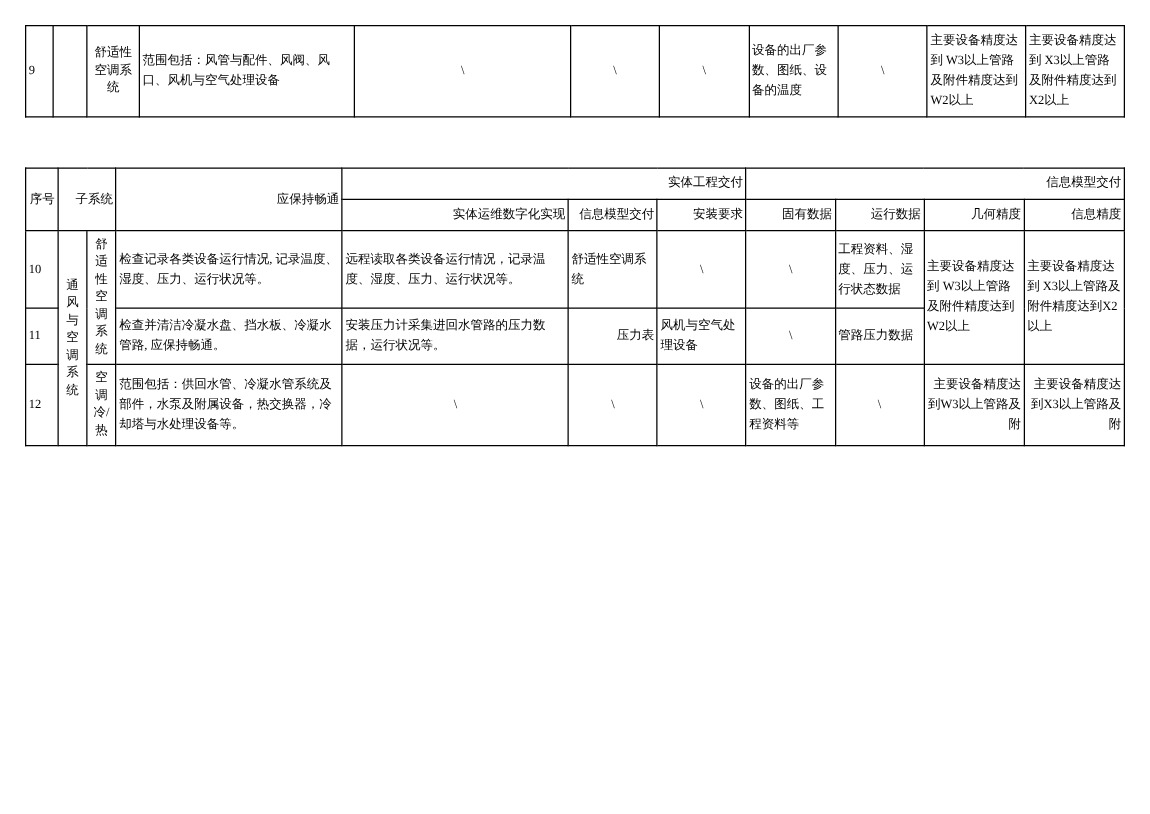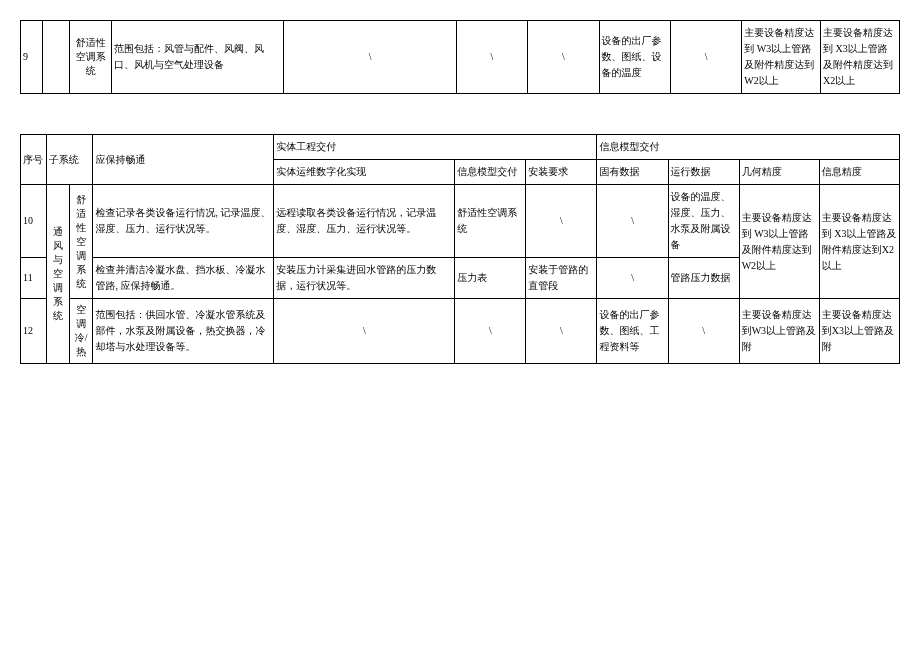--- a/index.html
+++ b/index.html
@@ -16,21 +16,21 @@
       table-layout: fixed;
     }
     td, th {
       border: 1px solid #000;
       padding: 4px 2px;
       vertical-align: middle;
       text-align: left;
       line-height: 1.6;
       word-wrap: break-word;
     }
-    .center { text-align: left; }
+    .center { text-align: right; }
     .slash { text-align: center; }
     .gap { height: 40px; border: none; }
     .table1 col.c1 { width: 18px; }
     .table1 col.c2 { width: 22px; }
     .table1 col.c3 { width: 34px; }
     .table1 col.c4 { width: 140px; }
     .table1 col.c5 { width: 140px; }
     .table1 col.c6 { width: 58px; }
     .table1 col.c7 { width: 58px; }
     .table1 col.c8 { width: 58px; }
@@ -126,33 +126,33 @@
 
   <tr>
     <td>10</td>
     <td rowspan="3" class="vtext">通风与空调系统</td>
     <td rowspan="2" class="vtext">舒适性空调系统</td>
     <td>检查记录各类设备运行情况, 记录温度、湿度、压力、运行状况等。</td>
     <td>远程读取各类设备运行情况，记录温度、湿度、压力、运行状况等。</td>
     <td>舒适性空调系统</td>
     <td class="slash">\</td>
     <td class="slash">\</td>
-    <td>设备的温度、湿度、压力、水泵及附属设备</td>
+    <td>工程资料、湿度、压力、运行状态数据</td>
     <td rowspan="2">主要设备精度达到
 W3以上管路及附件精度达到W2以上</td>
     <td rowspan="2">主要设备精度达到
 X3以上管路及附件精度达到X2以上</td>
   </tr>
 
   <tr>
     <td>11</td>
     <td>检查并清洁冷凝水盘、挡水板、冷凝水管路, 应保持畅通。</td>
     <td>安装压力计采集进回水管路的压力数据，运行状况等。</td>
     <td class="center">压力表</td>
-    <td>安装于管路的直管段</td>
+    <td>风机与空气处理设备</td>
     <td class="slash">\</td>
     <td>管路压力数据</td>
   </tr>
 
   <tr>
     <td>12</td>
     <td class="vtext">空调冷/热</td>
     <td>范围包括：供回水管、冷凝水管系统及部件，水泵及附属设备，热交换器，冷却塔与水处理设备等。</td>
     <td class="slash">\</td>
     <td class="slash">\</td>

